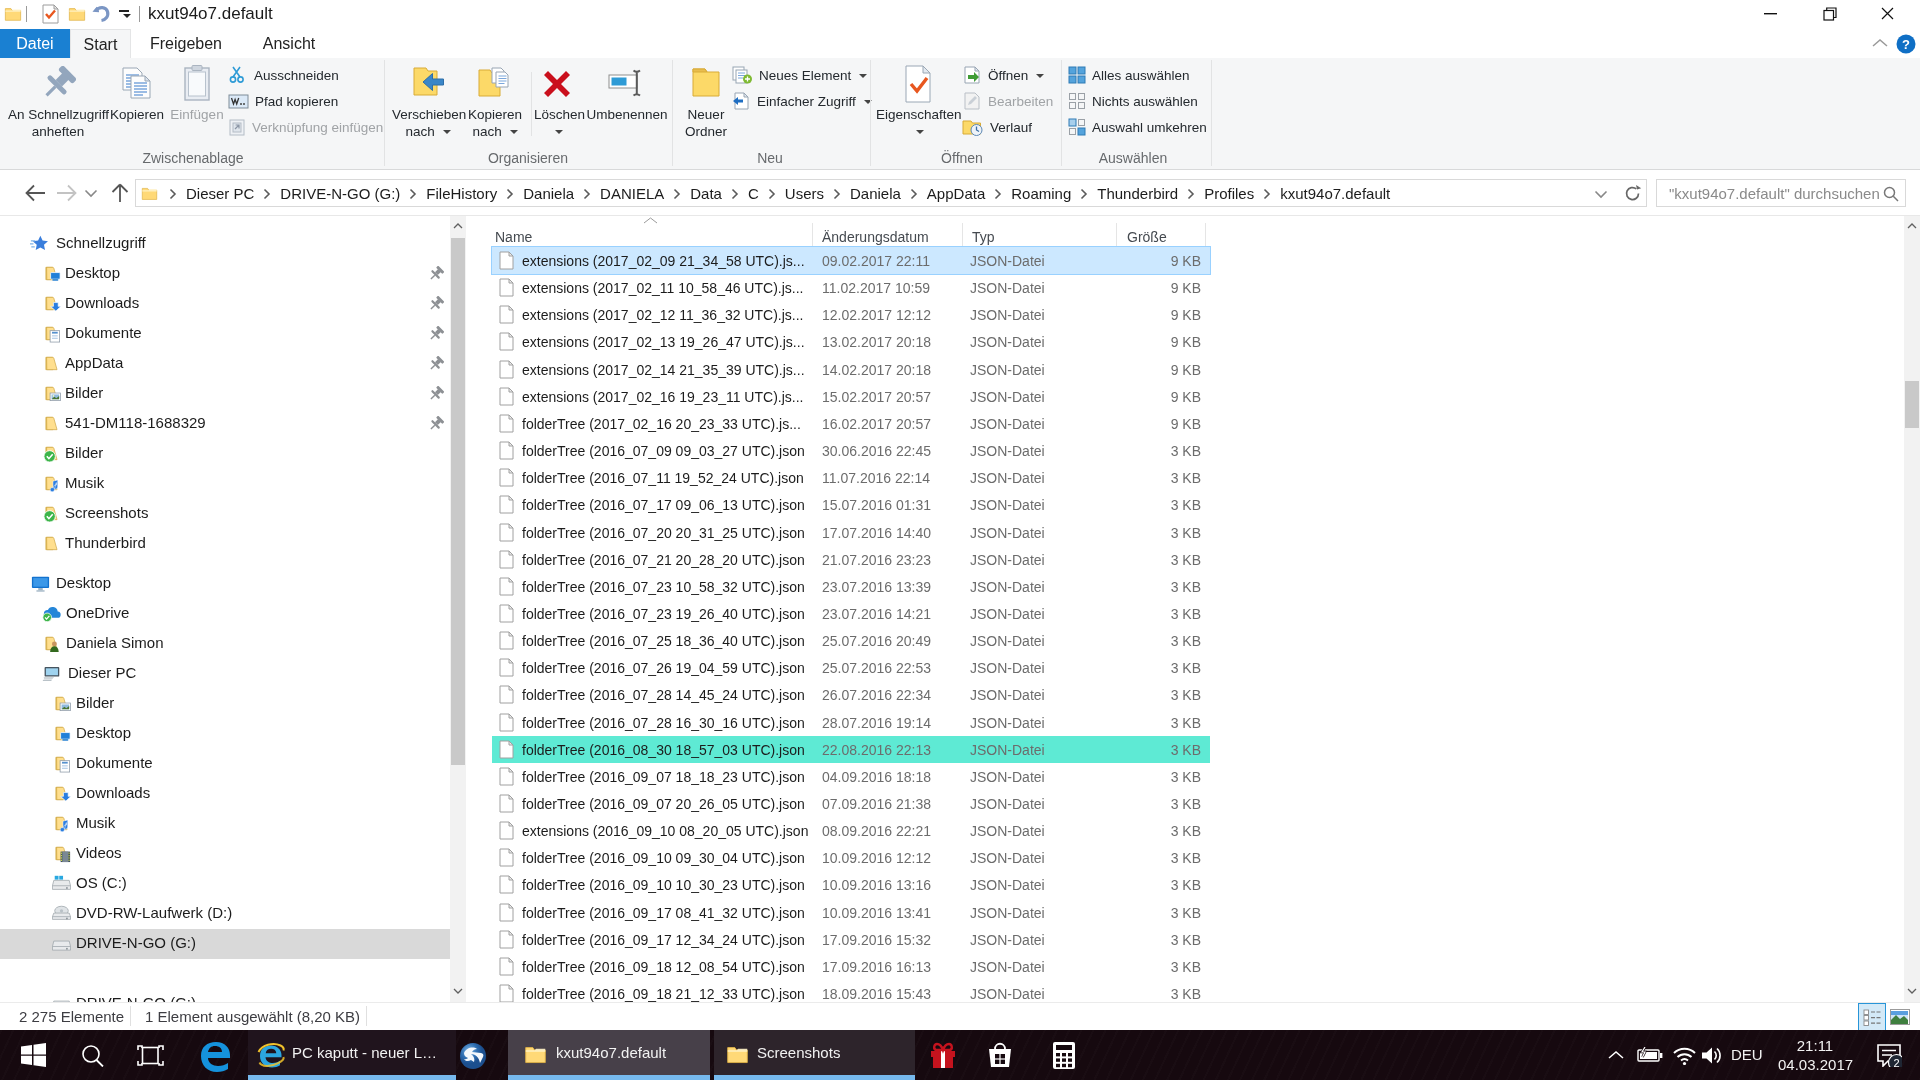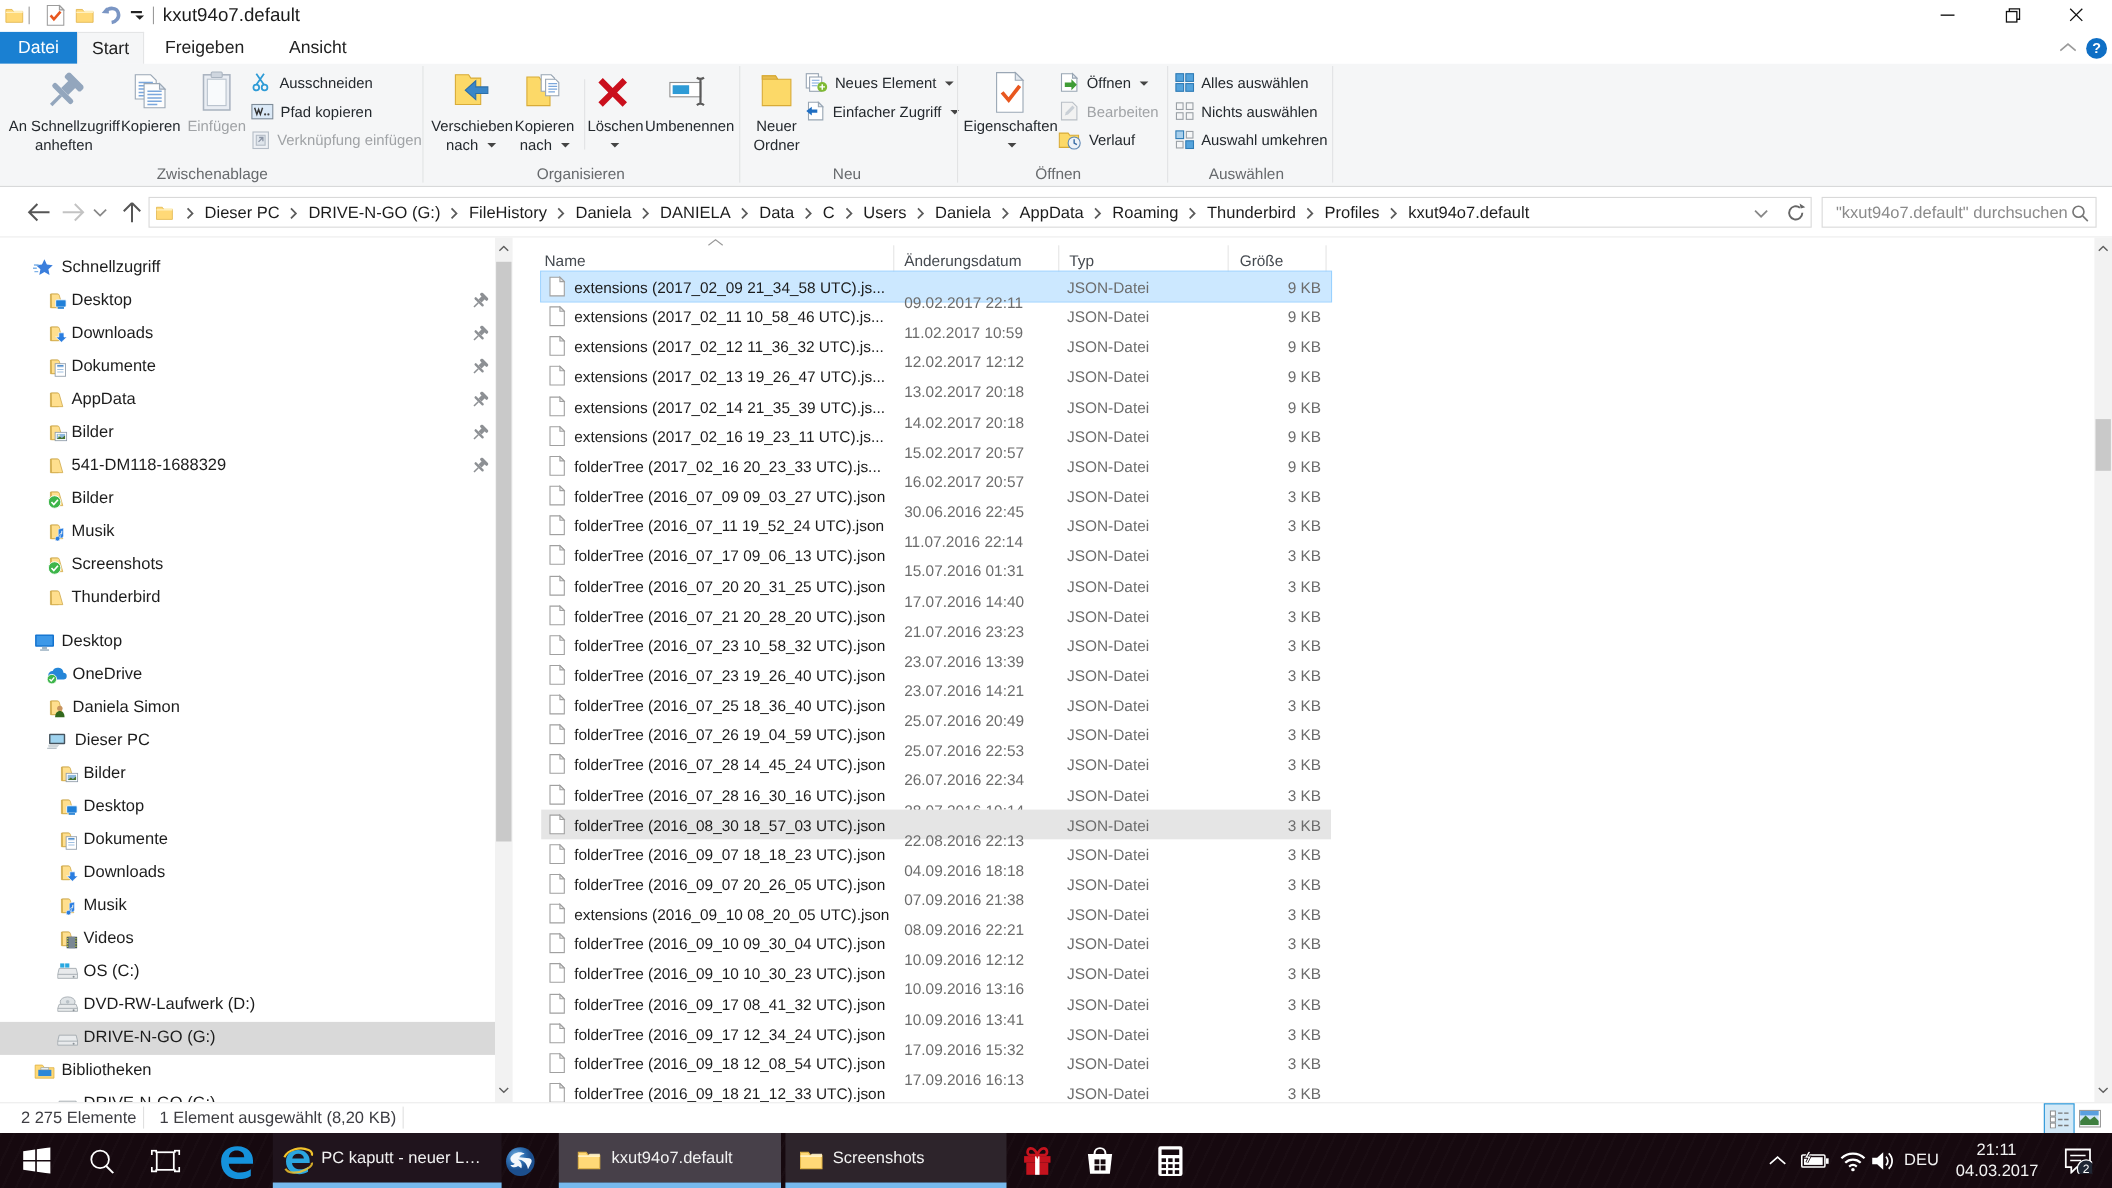--- a/index.html
+++ b/index.html
@@ -51,26 +51,26 @@
 #sscroll { position:absolute; left:450px; top:0; width:16px; height:786px; background:#f2f2f2; }
 #fscroll { position:absolute; left:1904px; top:0; width:16px; height:786px; background:#f2f2f2; }
 .sthumb { position:absolute; left:1px; width:14px; background:#c9c9c9; }
 
 
 #filelist { position:absolute; left:466px; top:0; width:1438px; height:786px; }
 .hdr { position:absolute; top:13px; font-size:14px; color:#454a50; }
 .hsep { position:absolute; top:7px; width:1px; height:24px; background:#e5e5e5; }
 .frow { position:absolute; left:26px; width:718px; height:27px; }
 .frow .nm { position:absolute; left:30px; top:6px; font-size:14px; color:#1c1c1c; white-space:nowrap; }
-.frow .dt { position:absolute; left:330px; top:6px; font-size:14px; color:#6c6c6c; white-space:nowrap;margin-top:14px; }
+.frow .dt { position:absolute; left:330px; top:6px; font-size:14px; color:#6c6c6c; white-space:nowrap; }
 .frow .tp { position:absolute; left:478px; top:6px; font-size:14px; color:#6c6c6c; }
 .frow .sz { position:absolute; left:602px; top:6px; width:107px; text-align:right; font-size:14px; color:#6c6c6c; }
 .ficon { position:absolute; left:7px; top:4px; }
 .sel { background:#cce8ff; outline:1px solid #99d1ff; }
-.hov { background:#e5e5e5; }
+.hov { background:#5eead4; }
 
 
 #statusbar { position:absolute; left:0; top:1002px; width:1920px; height:28px; background:#fff;
   border-top:1px solid #ebebeb; font-size:15px; color:#3d3d42; }
 
 
 #taskbar { position:absolute; left:0; top:1030px; width:1920px; height:50px;
   background:#16090f;
   background-image:repeating-linear-gradient(115deg, rgba(255,255,255,0.016) 0 2px, rgba(0,0,0,0) 2px 11px);
   color:#fff; }
@@ -687,28 +687,20 @@
       </div>
       <div class="abs" style="left:0;top:713px;width:450px;height:30px;background:#d9d9d9"></div>
       <div class="srow" style="top:713px">
         <svg class="sicon" style="left:52px;top:8px" width="21" height="14" viewBox="0 0 21 14">
           <path d="M2 1 h17 l1.5 6 v4 H.5 v-4z" fill="#e8eaec" stroke="#9aa2a8" stroke-width="0.8"></path>
           <path d="M.5 7 h20" stroke="#9aa2a8" stroke-width="0.8"></path>
           <circle cx="16.5" cy="9.5" r="1" fill="#8a9298"></circle>
         </svg>
         <span class="lbl" style="left:76px">DRIVE-N-GO (G:)</span>
       </div>
-      <div class="srow" style="top:743px">
-        <svg class="sicon" style="left:31px" width="20" height="19" viewBox="0 0 20 19">
-          <path d="M1 4 h7 l2 2.5 h9 V16.5 H1z" fill="#ffd977" stroke="#dfb246" stroke-width="0.8"></path>
-          <rect x="4" y="8.5" width="12.5" height="6" fill="#2b87d8"></rect>
-          <rect x="6.5" y="6.5" width="7.5" height="2" fill="#e8f0f8" stroke="#9aa2a8" stroke-width="0.6"></rect>
-        </svg>
-        <span class="lbl" style="left:56px">Bibliotheken</span>
-      </div>
       <div class="srow" style="top:773px">
         <svg class="sicon" style="left:52px;top:8px" width="21" height="14" viewBox="0 0 21 14">
           <path d="M2 1 h17 l1.5 6 v4 H.5 v-4z" fill="#e8eaec" stroke="#9aa2a8" stroke-width="0.8"></path>
         </svg>
         <span class="lbl" style="left:76px">DRIVE-N-GO (G:)</span>
       </div>
     </div>
     <div id="sscroll">
       <svg class="abs" style="left:3px;top:7px" width="10" height="6" viewBox="0 0 10 6">
           <path d="M1 5 L5 1 L9 5" fill="none" stroke="#606060" stroke-width="1.3"></path>

